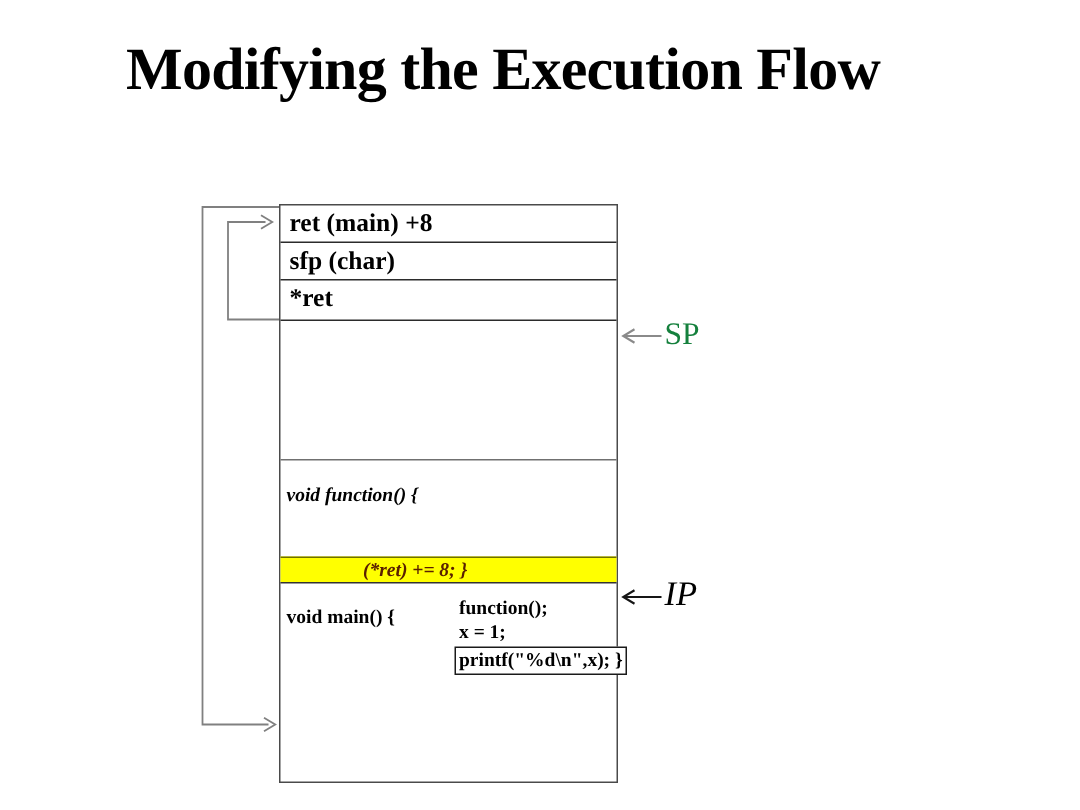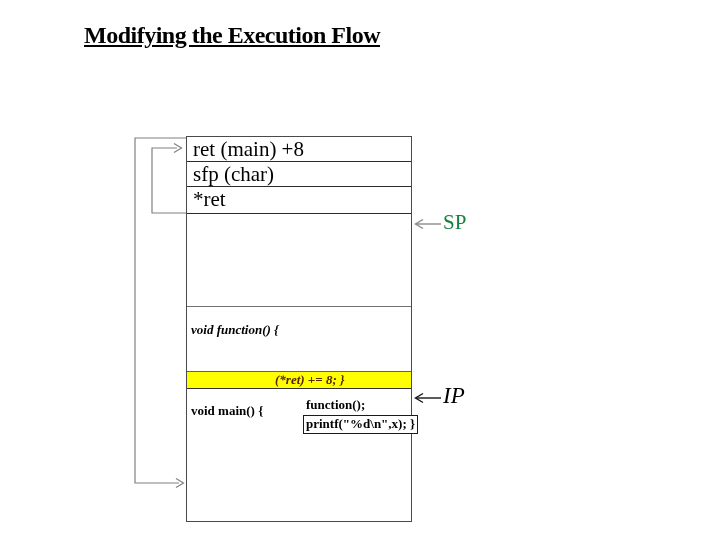--- a/index.html
+++ b/index.html
@@ -3,47 +3,47 @@
 <meta charset="utf-8">
 <style>
   html,body{margin:0;padding:0;}
   body{
     width:720px;height:540px;position:relative;background:#ffffff;
     font-family:"Liberation Serif","DejaVu Serif",serif;
     overflow:hidden;
   }
   .title{
     position:absolute;left:84px;top:22px;width:600px;
-    font-size:24px;font-weight:bold;color:#000;white-space:nowrap;
+    font-size:40px;font-weight:bold;color:#000;white-space:nowrap;
     letter-spacing:-0.5px;
-    text-decoration:underline;
   }
   
   .memtable{
     position:absolute;left:186px;top:136px;width:226px;height:386px;
     border:1px solid #4a4a4a;box-sizing:border-box;background:#fff;
   }
   .stack-row{
     height:23px;border-bottom:1px solid #2b2b2b;
-    font-size:21px;color:#000;padding:1px 0 0 6px;box-sizing:content-box;
+    font-size:17px;color:#000;padding:1px 0 0 6px;box-sizing:content-box;
     line-height:22px;
+    font-weight:bold;
   }
   .stack-row.r4{height:25px;}
   .spacer{height:92px;border-bottom:1px solid #707070;}
   .codesec{position:relative;box-sizing:border-box;}
   .sec-fn{height:82px;border-bottom:1px solid #333;font-style:italic;}
   .sec-main{height:113px;}
   .code{
     font-size:13px;font-weight:bold;color:#000;line-height:16px;white-space:nowrap;
   }
   .fn-left{position:absolute;left:4px;top:15px;}
   .fn-col{position:absolute;left:119px;top:8px;}
   .hl-band{
     position:absolute;left:0;right:0;bottom:0;height:17px;
-    border-top:1px solid #6e6e00;padding-left:88px;box-sizing:border-box;
+    border-top:1px solid #6e6e00;padding-left:55px;box-sizing:border-box;
     line-height:16px;
   }
   .main-left{position:absolute;left:4px;top:14px;}
   .main-col{position:absolute;left:119px;top:8px;}
   .printf-box{
     display:inline-block;border:1px solid #1a1a1a;
     padding:0 2px 1px 2px;margin:2px 0 0 -3px;background:#fff;white-space:nowrap;
   }
   
   .reg{position:absolute;white-space:nowrap;color:#000;}
@@ -67,20 +67,21 @@
 
   <div class="codesec sec-fn">
     <div class="code fn-left">void function() {</div>
     <div class="hl-band code" id="hl-band" style="background: rgb(255, 255, 0); color: rgb(90, 32, 0);">(*ret) += 8; }</div>
   </div>
 
   <div class="codesec sec-main">
     <div class="code main-left">void main() {</div>
     <div class="main-col">
       <div class="code">function();</div>
+      <div class="code">x = 1;</div>
       <div class="code printf-box">printf("%d\n",x); }</div>
     </div>
   </div>
 </div>
 
 <svg class="arrow-svg" style="left:413px;top:216px;" width="30" height="16">
   <g stroke="#8a8a8a" stroke-width="1.4" fill="none">
     <line x1="28" y1="8" x2="3" y2="8"></line>
     <polyline points="10,3.5 2.5,8 10,12.5"></polyline>
   </g>

